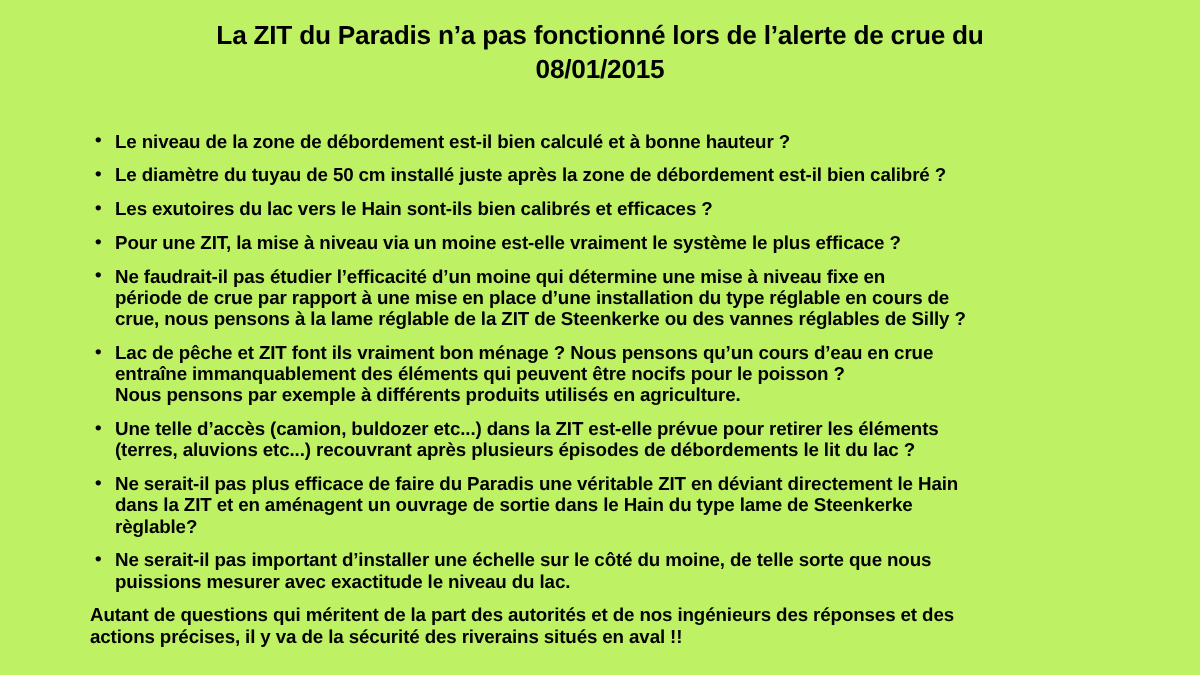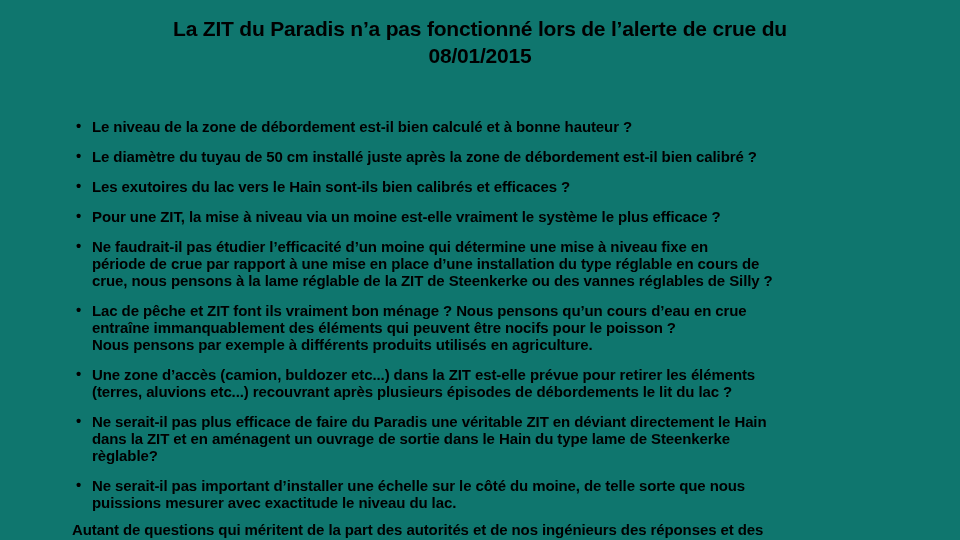--- a/index.html
+++ b/index.html
@@ -4,21 +4,21 @@
 <style>
   html, body {
     margin: 0;
     padding: 0;
     background: #ffffff;
   }
   .slide {
     position: relative;
     width: 960px;
     height: 540px;
-    background: #0f766e;
+    background: #bef264;
     color: #000000;
     font-family: "Liberation Sans", sans-serif;
     font-weight: bold;
     overflow: hidden;
   }
   .title {
     position: absolute;
     top: 15px;
     left: 0;
     width: 960px;
@@ -47,21 +47,20 @@
     margin-bottom: 10px;
   }
   .bullet-marker {
     position: absolute;
     left: 4px;
     top: -1px;
     font-size: 15px;
   }
   .bullet-text {
     white-space: pre-wrap;
-    margin-top: 13px;
   }
   .closing {
     white-space: pre-wrap;
     margin-top: 10px;
   }
 </style>
 </head>
 <body>
 
 <div class="slide">
@@ -104,21 +103,21 @@
 
     <div class="bullet-item">
       <span class="bullet-marker">•</span>
       <div class="bullet-text">Lac de pêche et ZIT font ils vraiment bon ménage ? Nous pensons qu’un cours d’eau en crue
 entraîne immanquablement des éléments qui peuvent être nocifs pour le poisson ?
 Nous pensons par exemple à différents produits utilisés en agriculture.</div>
     </div>
 
     <div class="bullet-item">
       <span class="bullet-marker">•</span>
-      <div class="bullet-text">Une zone d’accès (camion, buldozer etc...) dans la ZIT est-elle prévue pour retirer les éléments
+      <div class="bullet-text">Une telle d’accès (camion, buldozer etc...) dans la ZIT est-elle prévue pour retirer les éléments
 (terres, aluvions etc...) recouvrant après plusieurs épisodes de débordements le lit du lac ?</div>
     </div>
 
     <div class="bullet-item">
       <span class="bullet-marker">•</span>
       <div class="bullet-text">Ne serait-il pas plus efficace de faire du Paradis une véritable ZIT en déviant directement le Hain
 dans la ZIT et en aménagent un ouvrage de sortie dans le Hain du type lame de Steenkerke
 règlable?</div>
     </div>
 

